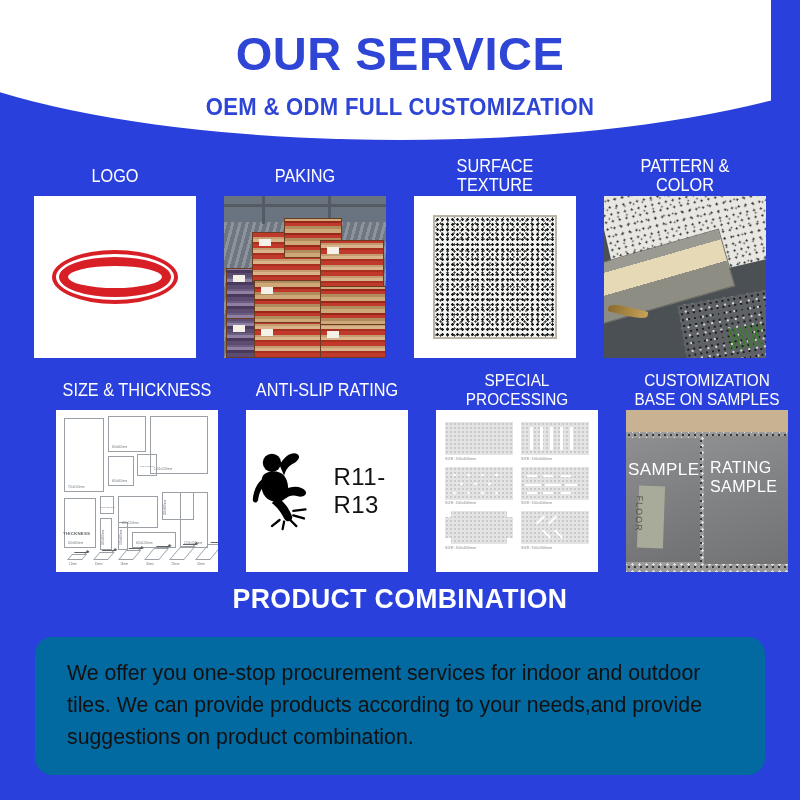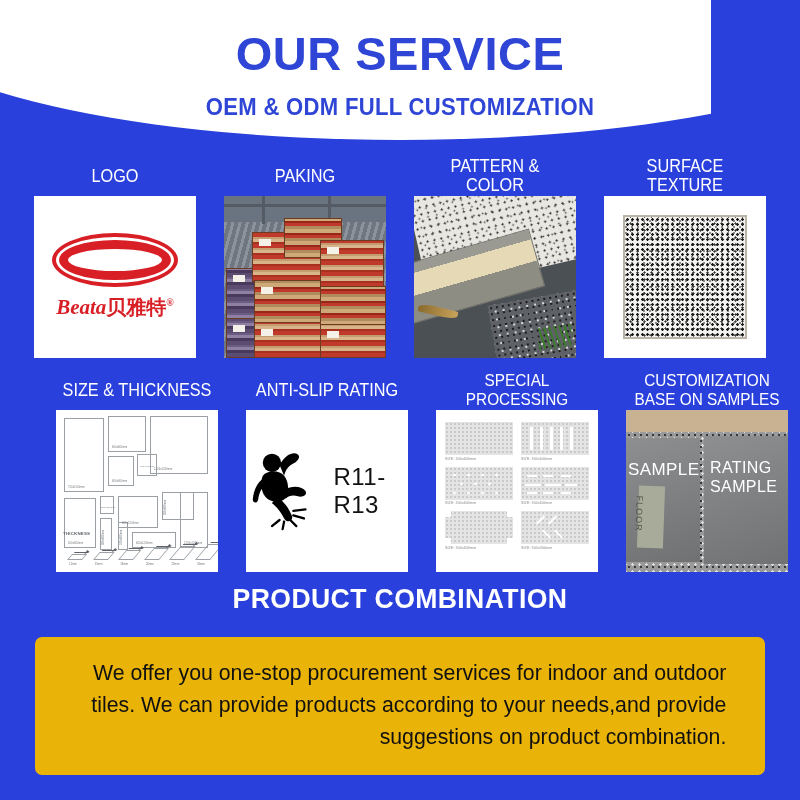--- a/index.html
+++ b/index.html
@@ -5,21 +5,21 @@
   * { box-sizing: border-box; margin: 0; padding: 0; }
   html, body {
     width: 800px; height: 800px;
     font-family: "Liberation Sans", sans-serif;
     overflow: hidden;
   }
   body { background: #2a40dc; position: relative; }
 
   
   .header {
-    position: absolute; top: 0; left: 0; width: 711px; height: 152px;
+    position: absolute; top: 0; left: 0; width: 771px; height: 152px;
     overflow: hidden;
   }
   .header-white {
     position: absolute; left: -120px; top: -460px;
     width: 1040px; height: 600px;
     background: #ffffff;
     border-radius: 0 0 50% 50% / 0 0 22% 22%;
   }
   .header-text { position: absolute; top: 0; left: 0; width: 800px; text-align: center; }
   .title {
@@ -218,22 +218,22 @@
     letter-spacing: 1px;
   }
 
   
   .bottom { position: absolute; left: 0; bottom: 0; width: 800px; }
   .combo-title {
     text-align: center; color: #ffffff; font-size: 28px; font-weight: bold;
     letter-spacing: 0.4px; transform: scaleX(0.95);
   }
   .combo-card {
-    margin: 22px auto 25px; width: 730px; background: #eab308;
-    border-radius: 7px; padding: 20px 32px 22px; text-align: right;
+    margin: 22px auto 25px; width: 730px; background: #0369a1;
+    border-radius: 17px; padding: 20px 32px 22px;
   }
   .combo-text {
     font-size: 21.5px; line-height: 32px; color: #111111;
     transform: scaleX(0.99); transform-origin: left center;
   }
 </style>
 </head>
 <body>
 
 <div class="header">
@@ -248,23 +248,20 @@
 
   <div class="row">
 
     <div class="cell">
       <div class="cell-label">LOGO</div>
       <div class="thumb">
         <div class="logo-wrap">
           <div class="logo-ellipse">
             <span>Beata</span>
           </div>
-          <div class="logo-sub">
-            <span>Beata</span><span class="cjk">贝雅特</span><span class="reg">®</span>
-          </div>
         </div>
       </div>
     </div>
 
     <div class="cell">
       <div class="cell-label">PAKING</div>
       <div class="thumb">
         <div class="packing">
           <div class="beam" style="left:0;top:8px;width:162px;height:3px;"></div>
           <div class="beam" style="left:38px;top:0;width:3px;height:28px;"></div>
@@ -285,42 +282,42 @@
               <span class="tag"></span>
             </div>
           <div class="crate wood" style="left:60px;top:22px;width:58px;height:40px;"></div>
           <div class="crate" style="left:96px;top:44px;width:64px;height:48px;">
               <span class="tag"></span>
             </div>
           <div class="crate wood" style="left:96px;top:90px;width:66px;height:40px;"></div>
           <div class="crate" style="left:96px;top:128px;width:66px;height:34px;">
               <span class="tag"></span>
             </div>
+        </div>
+      </div>
+    </div>
+
+    <div class="cell">
+      <div class="cell-label">SURFACE TEXTURE</div>
+      <div class="thumb">
+        <div class="texture-wrap">
+          <div class="texture"></div>
         </div>
       </div>
     </div>
 
     <div class="cell">
       <div class="cell-label">PATTERN &amp; COLOR</div>
       <div class="thumb">
         <div class="pattern">
           <div class="slab-a"></div>
           <div class="slab-b"></div>
           <div class="slab-c"></div>
           <div class="twig"></div>
           <div class="leaf"></div>
-        </div>
-      </div>
-    </div>
-
-    <div class="cell">
-      <div class="cell-label">SURFACE TEXTURE</div>
-      <div class="thumb">
-        <div class="texture-wrap">
-          <div class="texture"></div>
         </div>
       </div>
     </div>
   </div>
 
   <div class="row">
 
     <div class="cell">
       <div class="cell-label">SIZE &amp; THICKNESS</div>
       <div class="thumb">

